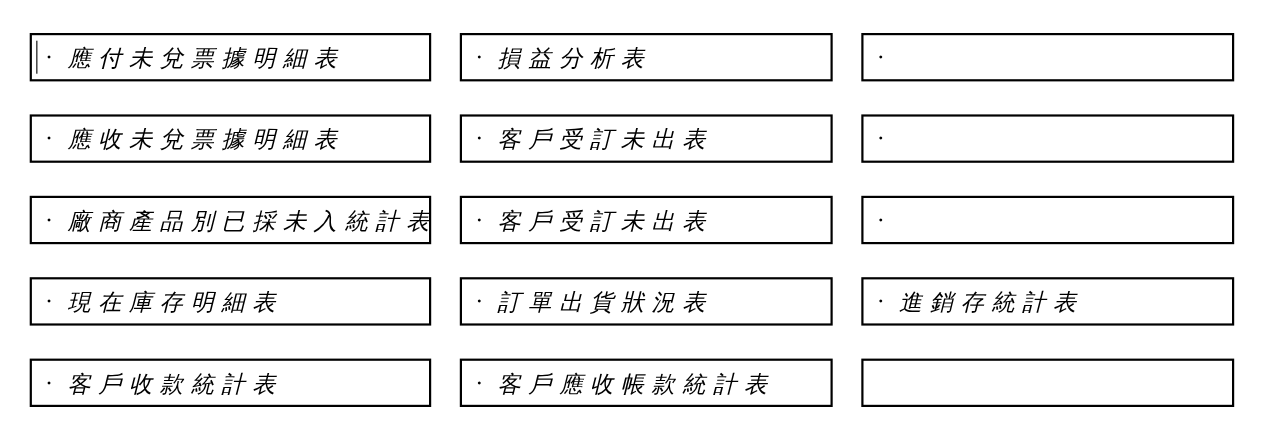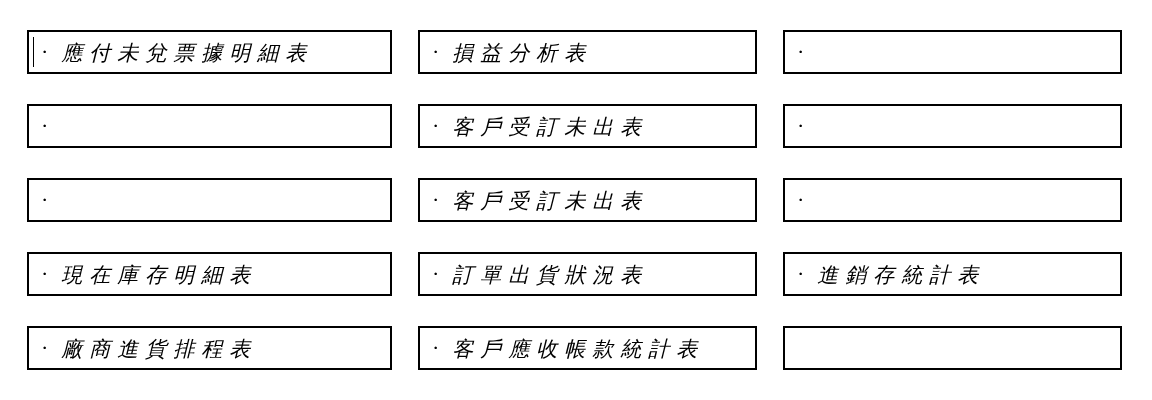--- a/index.html
+++ b/index.html
@@ -77,33 +77,35 @@
     <span class="bullet">·</span>
     <span class="label">損益分析表</span>
   </div>
 
   <div class="cell">
     <span class="bullet">·</span>
   </div>
 
   <div class="cell">
     <span class="bullet">·</span>
+    <span class="label">應收未兌票據明細表</span>
   </div>
 
   <div class="cell">
     <span class="bullet">·</span>
     <span class="label">客戶受訂未出表</span>
   </div>
 
   <div class="cell">
     <span class="bullet">·</span>
   </div>
 
   <div class="cell">
     <span class="bullet">·</span>
+    <span class="label">廠商產品別已採未入統計表</span>
   </div>
 
   <div class="cell">
     <span class="bullet">·</span>
     <span class="label">客戶受訂未出表</span>
   </div>
 
   <div class="cell">
     <span class="bullet">·</span>
   </div>
@@ -118,21 +120,21 @@
     <span class="label">訂單出貨狀況表</span>
   </div>
 
   <div class="cell">
     <span class="bullet">·</span>
     <span class="label">進銷存統計表</span>
   </div>
 
   <div class="cell">
     <span class="bullet">·</span>
-    <span class="label">廠商進貨排程表</span>
+    <span class="label">客戶收款統計表</span>
   </div>
 
   <div class="cell">
     <span class="bullet">·</span>
     <span class="label">客戶應收帳款統計表</span>
   </div>
 
   <div class="cell empty"></div>
 
 </div>

